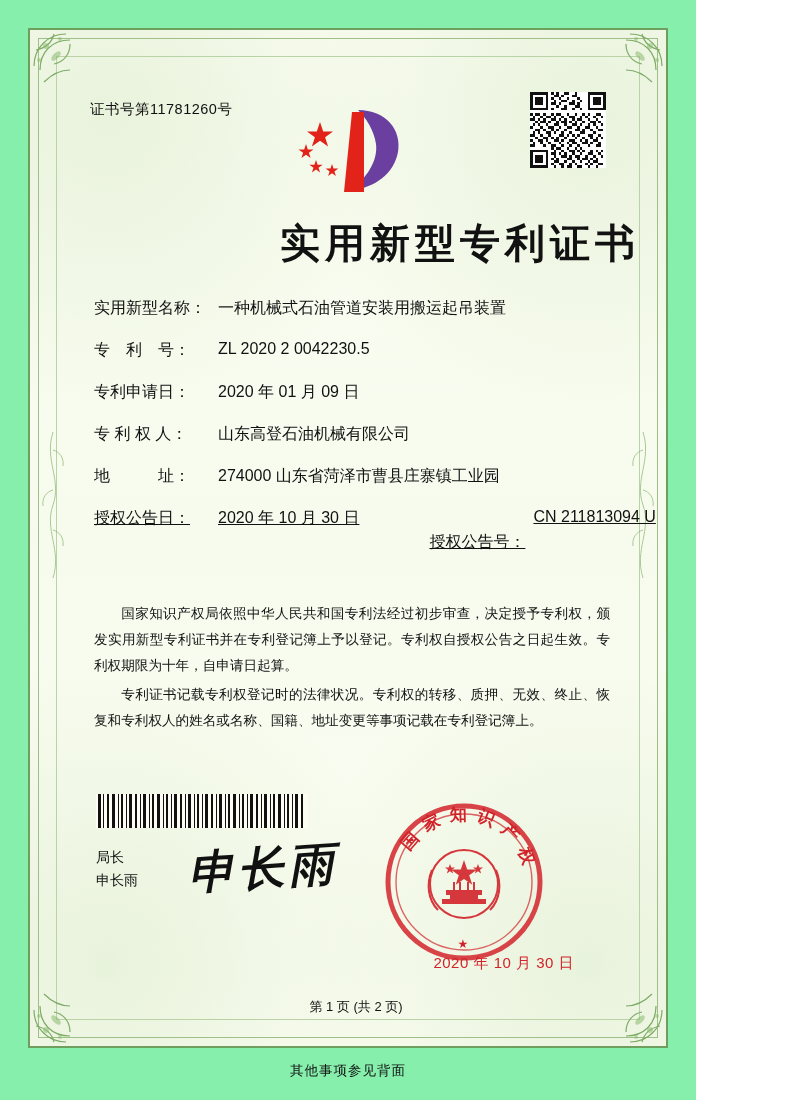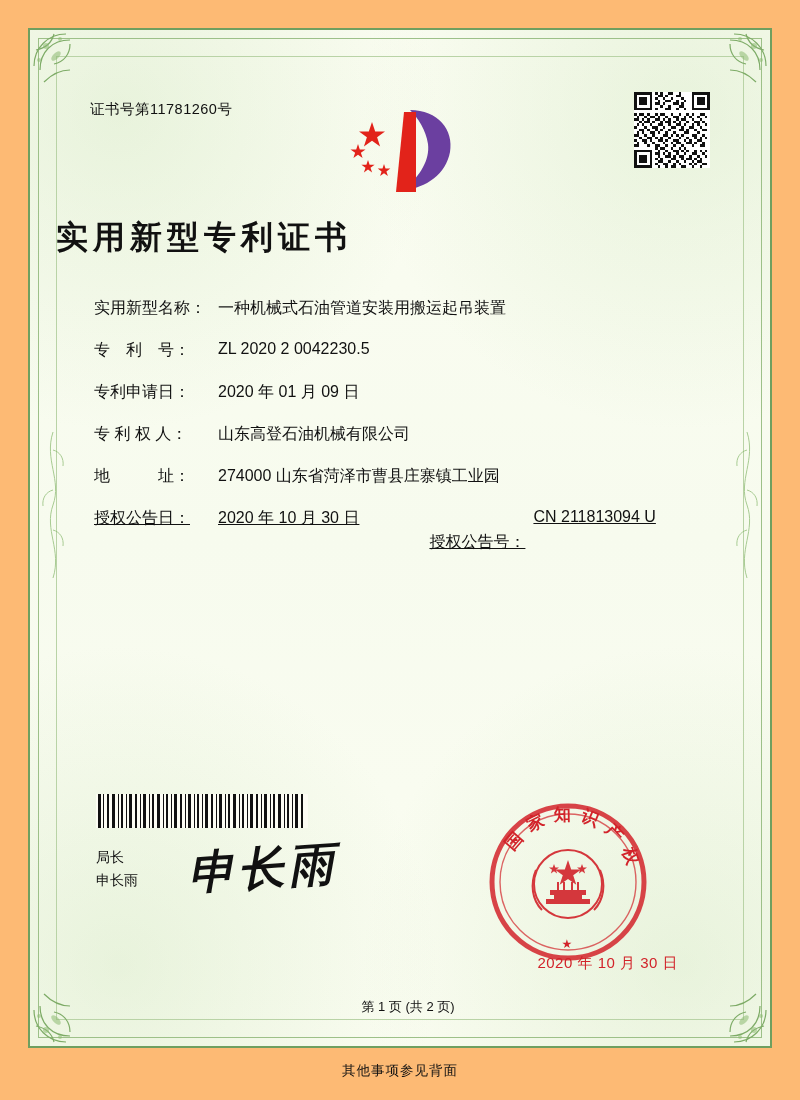--- a/index.html
+++ b/index.html
@@ -9,23 +9,23 @@
   body {
     width: 800px;
     height: 1100px;
     background: #ffffff;
     font-family: "Liberation Sans", sans-serif;
     overflow: hidden;
   }
 
   .page {
     position: relative;
-    width: 800px;
+    width: 696px;
     height: 1100px;
-    background: #fdba74;
+    background: #86efac;
     box-sizing: border-box;
   }
 
   
   .frame-outer {
     position: absolute;
     left: 28px; top: 28px; right: 28px; bottom: 52px;
     border: 2px solid #6f9f5f;
     background:
       radial-gradient(circle at 12% 8%, rgba(190,220,170,0.30) 0%, rgba(190,220,170,0) 28%),
@@ -99,23 +99,23 @@
     top: 48px;
     transform: translateX(-50%);
     width: 116px;
     height: 96px;
   }
 
   .title {
     position: absolute;
     top: 160px;
     left: 0; right: 0;
-    text-align: left;
+    text-align: right;
     font-family: "DejaVu Serif", serif;
-    font-size: 32px;
+    font-size: 40px;
     font-weight: bold;
     letter-spacing: 5px;
     color: #111;
   }
 
   .fields {
     position: absolute;
     top: 242px;
     left: 38px;
     right: 30px;
@@ -600,20 +600,24 @@
         <span class="f-label">授权公告日：</span>
         <span>2020 年 10 月 30 日</span>
         <span class="seg2">
           <span class="f-label">授权公告号：</span>
           <span>CN 211813094 U</span>
         </span>
       </div>
 
     </div>
 
+    <div class="paras">
+      <p>国家知识产权局依照中华人民共和国专利法经过初步审查，决定授予专利权，颁发实用新型专利证书并在专利登记簿上予以登记。专利权自授权公告之日起生效。专利权期限为十年，自申请日起算。</p>
+      <p>专利证书记载专利权登记时的法律状况。专利权的转移、质押、无效、终止、恢复和专利权人的姓名或名称、国籍、地址变更等事项记载在专利登记簿上。</p>
+    </div>
 
     <div class="barcode">
       <svg width="212" height="34" viewBox="0 0 212 34" shape-rendering="crispEdges">
         <rect width="212" height="34" fill="#fdfdf4"></rect>
         <g fill="#111">
           <rect x="2" y="0" width="3" height="34"></rect>
             <rect x="7" y="0" width="1" height="34"></rect>
           <rect x="11" y="0" width="2" height="34"></rect>
             <rect x="16" y="0" width="3" height="34"></rect>
           <rect x="22" y="0" width="1" height="34"></rect>

